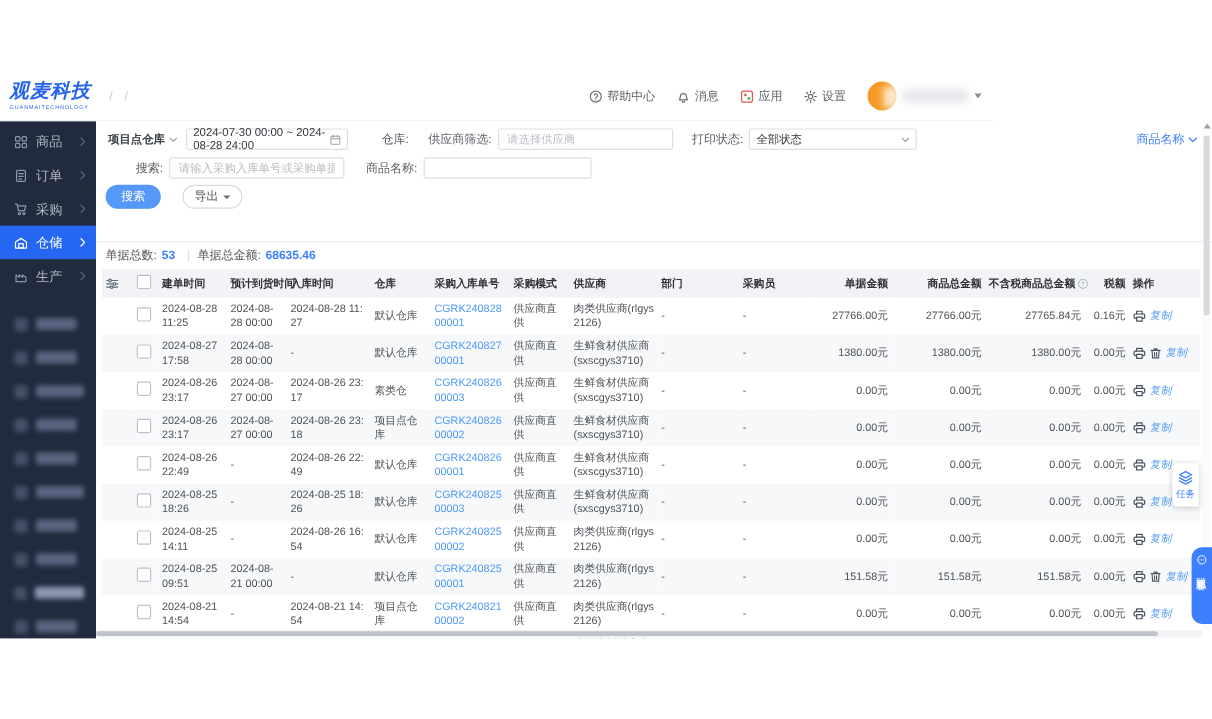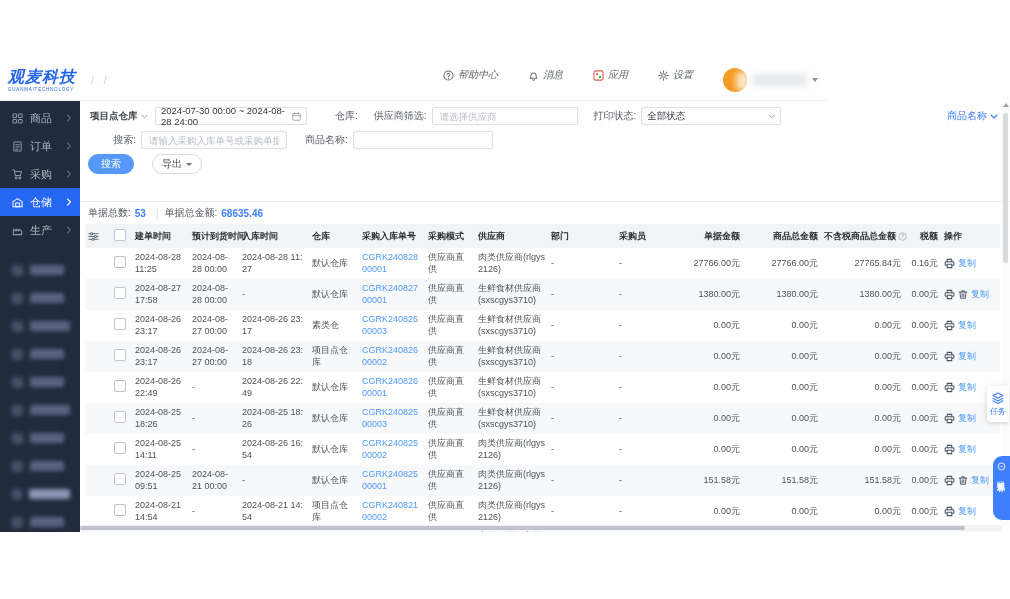--- a/index.html
+++ b/index.html
@@ -10,21 +10,21 @@
 
   
   .topbar{position:absolute;top:60px;left:0;width:828px;height:40px;background:#fff;
           border-bottom:1px solid #f0f2f5;display:flex;align-items:center;z-index:3;}
   .logo{width:80px;padding-left:8px;box-sizing:border-box;}
   .logo-cn{font-size:16px;font-weight:bold;font-style:italic;color:#2563eb;letter-spacing:1px;line-height:1;}
   .logo-en{font-size:4.5px;color:#2563eb;letter-spacing:.8px;margin-top:2px;}
   .crumbs{display:flex;align-items:center;font-size:10px;color:#9aa0a8;margin-left:6px;}
   .crumb+.crumb::before{content:"/";margin:0 5px;color:#c6cad0;}
   .crumb:last-child{color:#5a5f66;}
-  .top-right{margin-left:auto;display:flex;align-items:flex-start;gap:30px;margin-right:10px;font-style:italic;}
+  .top-right{margin-left:auto;display:flex;align-items:center;gap:18px;margin-right:10px;}
   .top-item{display:flex;align-items:center;gap:4px;font-size:10px;color:#5f6367;cursor:pointer;}
   .top-item .ic{color:#6b7077;}
   .avatar-wrap{display:flex;align-items:center;gap:5px;}
   .avatar{width:24px;height:24px;border-radius:50%;background:#f59a23;position:relative;overflow:hidden;}
   .avatar::after{content:"";position:absolute;right:-3px;top:4px;width:14px;height:18px;background:#fff;opacity:.75;filter:blur(3px);}
   .name-blur{width:55px;height:12px;border-radius:3px;background:#e6e8ec;filter:blur(3px);}
   .caret-down{width:0;height:0;border-left:3.5px solid transparent;border-right:3.5px solid transparent;border-top:4px solid #8a9099;}
 
   
   .sidebar{position:absolute;top:100px;left:0;width:80px;height:432px;background:#212b3d;overflow:hidden;z-index:2;}
@@ -50,21 +50,21 @@
   .f-label{font-size:10px;color:#5a5f66;white-space:nowrap;}
   .sel,.inp{height:18px;border:1px solid #dcdfe4;border-radius:2px;background:#fff;
             display:inline-flex;align-items:center;box-sizing:border-box;
             font-size:9.5px;color:#34383d;padding:0 5px;}
   .sel{justify-content:space-between;cursor:pointer;}
   .sel .sc{color:#9aa0a8;}
   .sel.plain{border:none;width:62px;padding:0 2px;font-weight:bold;color:#3c4046;}
   .inp input{border:none;outline:none;width:100%;font-size:9.5px;color:#34383d;background:transparent;
              font-family:"Liberation Sans","DejaVu Sans",sans-serif;}
   .inp input::placeholder{color:#b8bdc4;}
-  .w-date{width:152px;margin-left:5px;justify-content:space-between;}
+  .w-date{width:135px;margin-left:5px;justify-content:space-between;}
   .adv{position:absolute;right:12px;top:9px;display:flex;align-items:center;gap:3px;
        font-size:10px;color:#3d7fff;cursor:pointer;}
   .btn{display:inline-flex;align-items:center;justify-content:center;height:20px;border-radius:10px;
        font-size:10px;cursor:pointer;box-sizing:border-box;gap:4px;}
   .btn-search{width:46px;background:#5598f7;color:#fff;border:1px solid #5598f7;}
   .btn-plain{background:#fff;border:1px solid #d6dae0;color:#4a4f55;padding:0 9px;}
   .tri{width:0;height:0;border-left:3px solid transparent;border-right:3px solid transparent;border-top:3.5px solid #6b7077;}
 
   
   .tabs{display:flex;gap:16px;align-items:flex-end;height:21px;border-bottom:1px solid #e7eaef;
@@ -84,31 +84,31 @@
   table{border-collapse:collapse;table-layout:fixed;width:915px;}
   th,td{padding:3px 3px;font-size:9px;text-align:left;vertical-align:middle;overflow:hidden;}
   thead th{background:#f1f3f7;color:#303133;font-weight:bold;height:18px;white-space:nowrap;overflow:visible;}
   tbody td{color:#4e5257;line-height:1.3;height:25px;}
   tbody tr:nth-child(even){background:#f7f8fa;}
   .c-amount,.c-goods,.c-untax,.c-tax{text-align:right;}
   td.c-stocked,td.c-order,td.c-supplier{word-break:break-all;}
   td.c-order a{color:#4f9af8;text-decoration:none;cursor:pointer;}
   .cb{display:inline-block;width:10px;height:10px;border:1px solid #bfc4cc;border-radius:2px;background:#fff;cursor:pointer;}
   .ops{display:flex;align-items:center;gap:3px;color:#49535f;}
-  .ops a{color:#4f9af8;text-decoration:none;font-size:9px;cursor:pointer;}
+  .ops a{color:#4f9af8;text-decoration:none;font-size:9px;cursor:pointer;font-style:italic;}
   .th-flex{display:inline-flex;align-items:center;gap:2px;}
   .info-ic{color:#aab1ba;}
 
   
   .hscroll{position:absolute;top:525px;left:80px;width:922px;height:6px;background:#f2f3f5;}
   .hthumb{position:absolute;left:0;top:1px;height:4px;width:96%;background:#bfc3c9;border-radius:2px;}
   .vscroll{position:absolute;top:101px;right:1px;width:7px;height:424px;background:#fafbfc;}
   .varrow{margin:2px auto 0;width:0;height:0;border-left:3px solid transparent;border-right:3px solid transparent;border-bottom:4px solid #9aa0a8;}
   .vthumb{margin:6px auto 0;width:5px;height:150px;background:#d7dade;border-radius:3px;}
-  .float-task{position:absolute;right:1px;top:386px;width:22px;height:36px;background:#fff;border-radius:4px 0 0 4px;
+  .float-task{position:absolute;right:11px;top:386px;width:22px;height:36px;background:#fff;border-radius:4px 0 0 4px;
               box-shadow:0 1px 5px rgba(0,0,0,.18);display:flex;flex-direction:column;align-items:center;
               justify-content:center;gap:2px;cursor:pointer;z-index:4;}
   .float-task .tx{font-size:8px;color:#3d7fff;}
   .float-support{position:absolute;right:0;top:456px;width:17px;height:64px;background:#3d7fff;border-radius:9px 0 0 9px;
               display:flex;flex-direction:column;align-items:center;padding-top:6px;box-sizing:border-box;gap:3px;
               cursor:pointer;z-index:4;}
   .float-support .tx{writing-mode:vertical-rl;font-size:8.5px;color:#fff;letter-spacing:1px;}
 </style>
 </head>
 <body>

